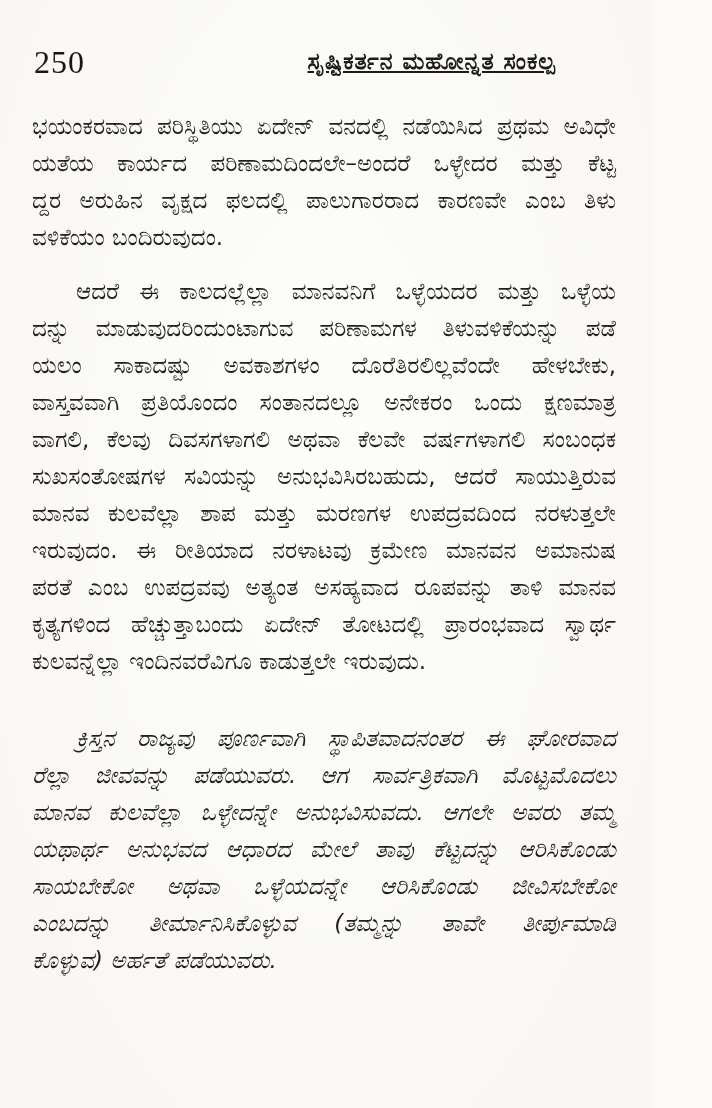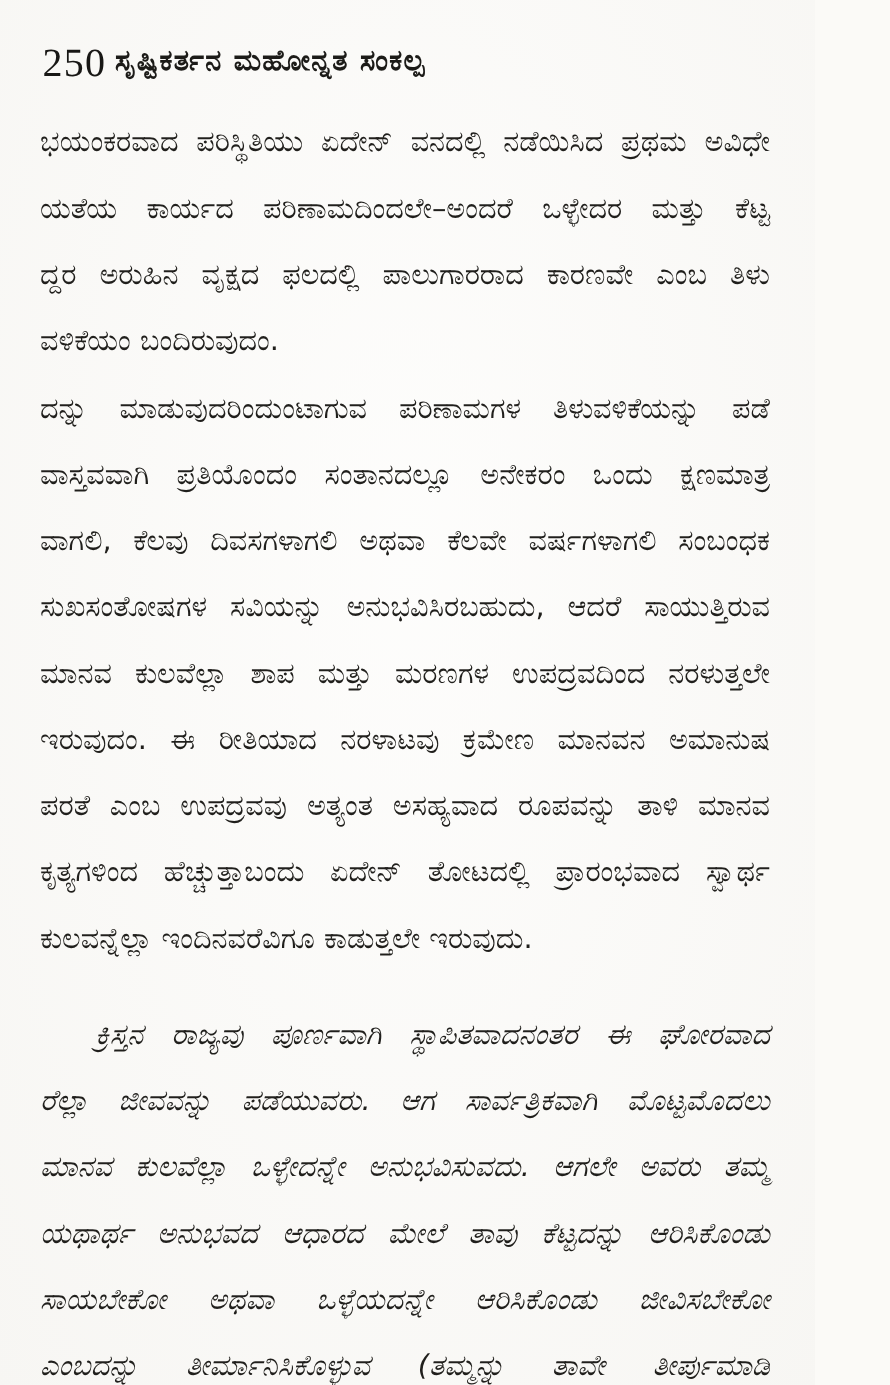--- a/index.html
+++ b/index.html
@@ -8,21 +8,21 @@
     height: 1108px;
     background: #fbfaf7;
     color: #1b1a18;
     font-family: "DejaVu Sans", sans-serif;
     overflow: hidden;
   }
   .page {
     box-sizing: border-box;
     width: 652px;
     height: 1108px;
-    padding: 26px 36px 0 32px;
+    padding: 38px 36px 0 32px;
     background:
       radial-gradient(ellipse at 50% 40%, rgba(255,255,255,0.6), rgba(0,0,0,0.015)),
       #fbfaf7;
   }
   .page-header {
     position: relative;
     height: 46px;
     margin-bottom: 24px;
   }
   .page-num {
@@ -32,43 +32,43 @@
     font-family: "Liberation Serif", serif;
     font-size: 32px;
     letter-spacing: 1px;
     color: #181715;
   }
   .running-title {
     position: absolute;
     left: 60px;
     right: 60px;
     top: 10px;
-    text-align: left;
+    text-align: right;
     font-size: 23px;
     font-weight: bold;
     color: #1c1b18;
     letter-spacing: 1px;
     white-space: nowrap;
+    text-decoration: underline;
   }
   .body-text {
     font-size: 23px;
     line-height: 37px;
     color: #201f1c;
   }
   .para { margin: 0; }
   .para + .para { margin-top: 0; }
   #para-2 { margin-top: 17px; }
   #para-3 { margin-top: 40px; font-style: italic; }
   .line {
     text-align: justify;
     text-align-last: justify;
     white-space: normal;
     height: 37px;
     overflow: visible;
-    margin-top: 16px;
   }
   .line.last {
     text-align-last: left;
   }
   .line.indent {
     text-indent: 44px;
   }
 </style>
 </head>
 <body>
@@ -83,21 +83,23 @@
   <div class="body-text">
 
     <div class="para" id="para-1">
       <div class="line">ಭಯಂಕರವಾದ ಪರಿಸ್ಥಿತಿಯು ಏದೇನ್ ವನದಲ್ಲಿ ನಡೆಯಿಸಿದ ಪ್ರಥಮ ಅವಿಧೇ</div>
       <div class="line">ಯತೆಯ ಕಾರ್ಯದ ಪರಿಣಾಮದಿಂದಲೇ–ಅಂದರೆ ಒಳ್ಳೇದರ ಮತ್ತು ಕೆಟ್ಟ</div>
       <div class="line">ದ್ದರ ಅರುಹಿನ ವೃಕ್ಷದ ಫಲದಲ್ಲಿ ಪಾಲುಗಾರರಾದ ಕಾರಣವೇ ಎಂಬ ತಿಳು</div>
       <div class="line last">ವಳಿಕೆಯಂ ಬಂದಿರುವುದಂ.</div>
     </div>
 
     <div class="para" id="para-2">
+      <div class="line indent">ಆದರೆ ಈ ಕಾಲದಲ್ಲೆಲ್ಲಾ ಮಾನವನಿಗೆ ಒಳ್ಳೆಯದರ ಮತ್ತು ಒಳ್ಳೆಯ</div>
       <div class="line">ದನ್ನು ಮಾಡುವುದರಿಂದುಂಟಾಗುವ ಪರಿಣಾಮಗಳ ತಿಳುವಳಿಕೆಯನ್ನು ಪಡೆ</div>
+      <div class="line">ಯಲಂ ಸಾಕಾದಷ್ಟು ಅವಕಾಶಗಳಂ ದೊರೆತಿರಲಿಲ್ಲವೆಂದೇ ಹೇಳಬೇಕು,</div>
       <div class="line">ವಾಸ್ತವವಾಗಿ ಪ್ರತಿಯೊಂದಂ ಸಂತಾನದಲ್ಲೂ ಅನೇಕರಂ ಒಂದು ಕ್ಷಣಮಾತ್ರ</div>
       <div class="line">ವಾಗಲಿ, ಕೆಲವು ದಿವಸಗಳಾಗಲಿ ಅಥವಾ ಕೆಲವೇ ವರ್ಷಗಳಾಗಲಿ ಸಂಬಂಧಕ</div>
       <div class="line">ಸುಖಸಂತೋಷಗಳ ಸವಿಯನ್ನು ಅನುಭವಿಸಿರಬಹುದು, ಆದರೆ ಸಾಯುತ್ತಿರುವ</div>
       <div class="line">ಮಾನವ ಕುಲವೆಲ್ಲಾ ಶಾಪ ಮತ್ತು ಮರಣಗಳ ಉಪದ್ರವದಿಂದ ನರಳುತ್ತಲೇ</div>
       <div class="line">ಇರುವುದಂ. ಈ ರೀತಿಯಾದ ನರಳಾಟವು ಕ್ರಮೇಣ ಮಾನವನ ಅಮಾನುಷ</div>
       <div class="line">ಪರತೆ ಎಂಬ ಉಪದ್ರವವು ಅತ್ಯಂತ ಅಸಹ್ಯವಾದ ರೂಪವನ್ನು ತಾಳಿ ಮಾನವ</div>
       <div class="line">ಕೃತ್ಯಗಳಿಂದ ಹೆಚ್ಚುತ್ತಾಬಂದು ಏದೇನ್ ತೋಟದಲ್ಲಿ ಪ್ರಾರಂಭವಾದ ಸ್ವಾರ್ಥ</div>
       <div class="line last">ಕುಲವನ್ನೆಲ್ಲಾ ಇಂದಿನವರೆವಿಗೂ ಕಾಡುತ್ತಲೇ ಇರುವುದು.</div>
     </div>
 

